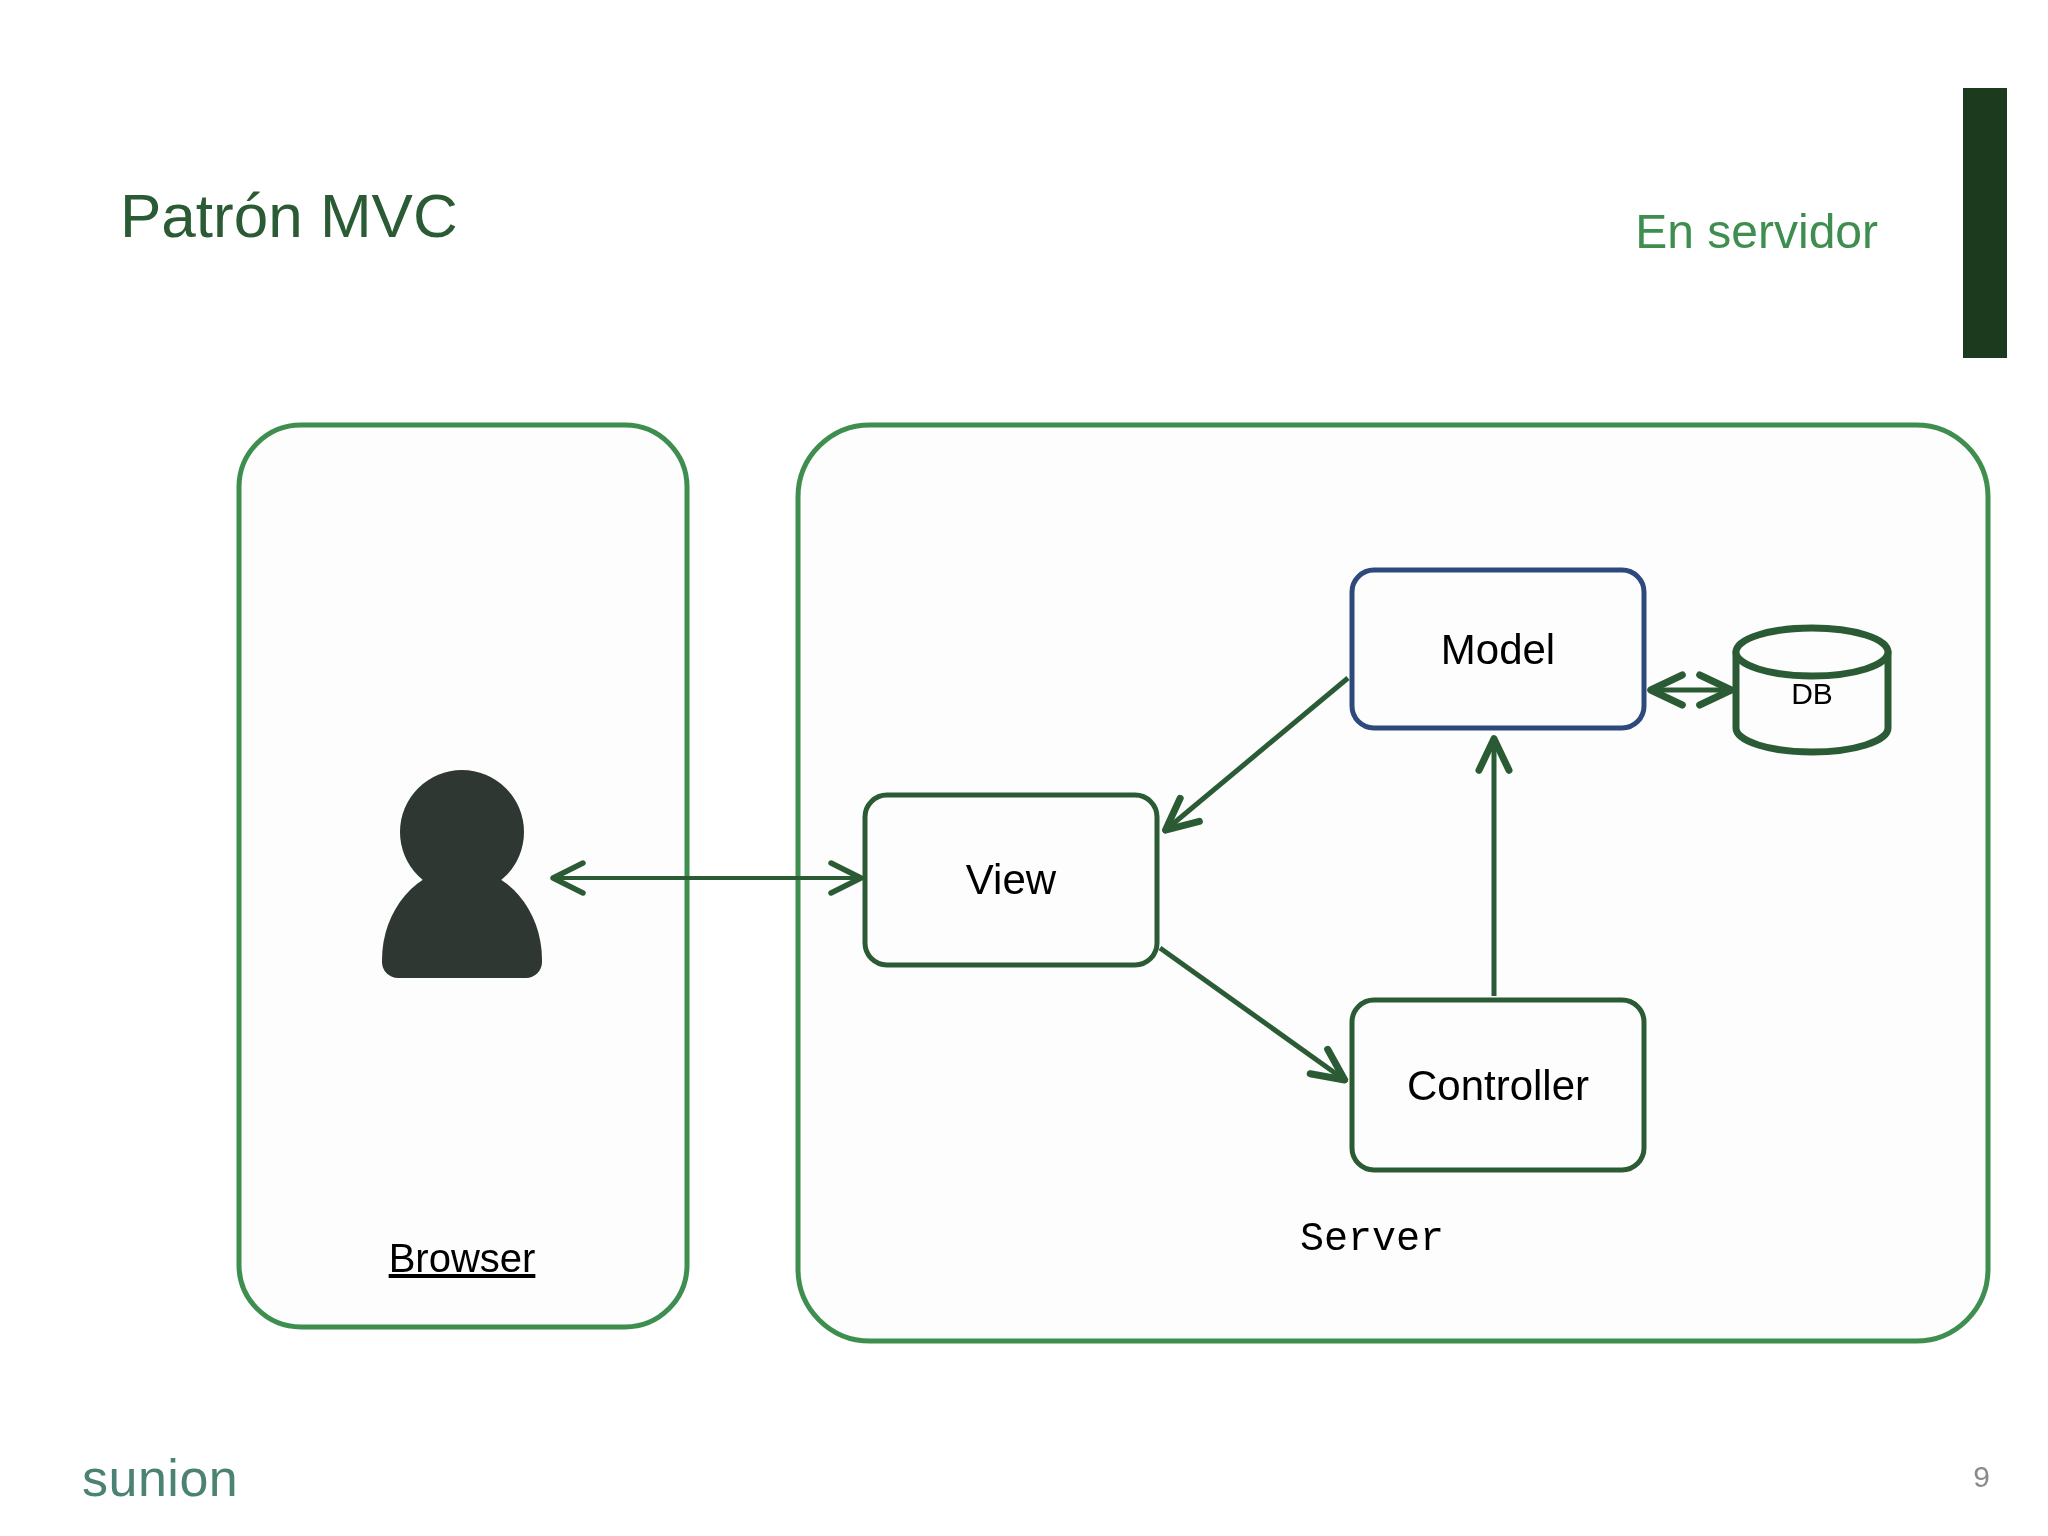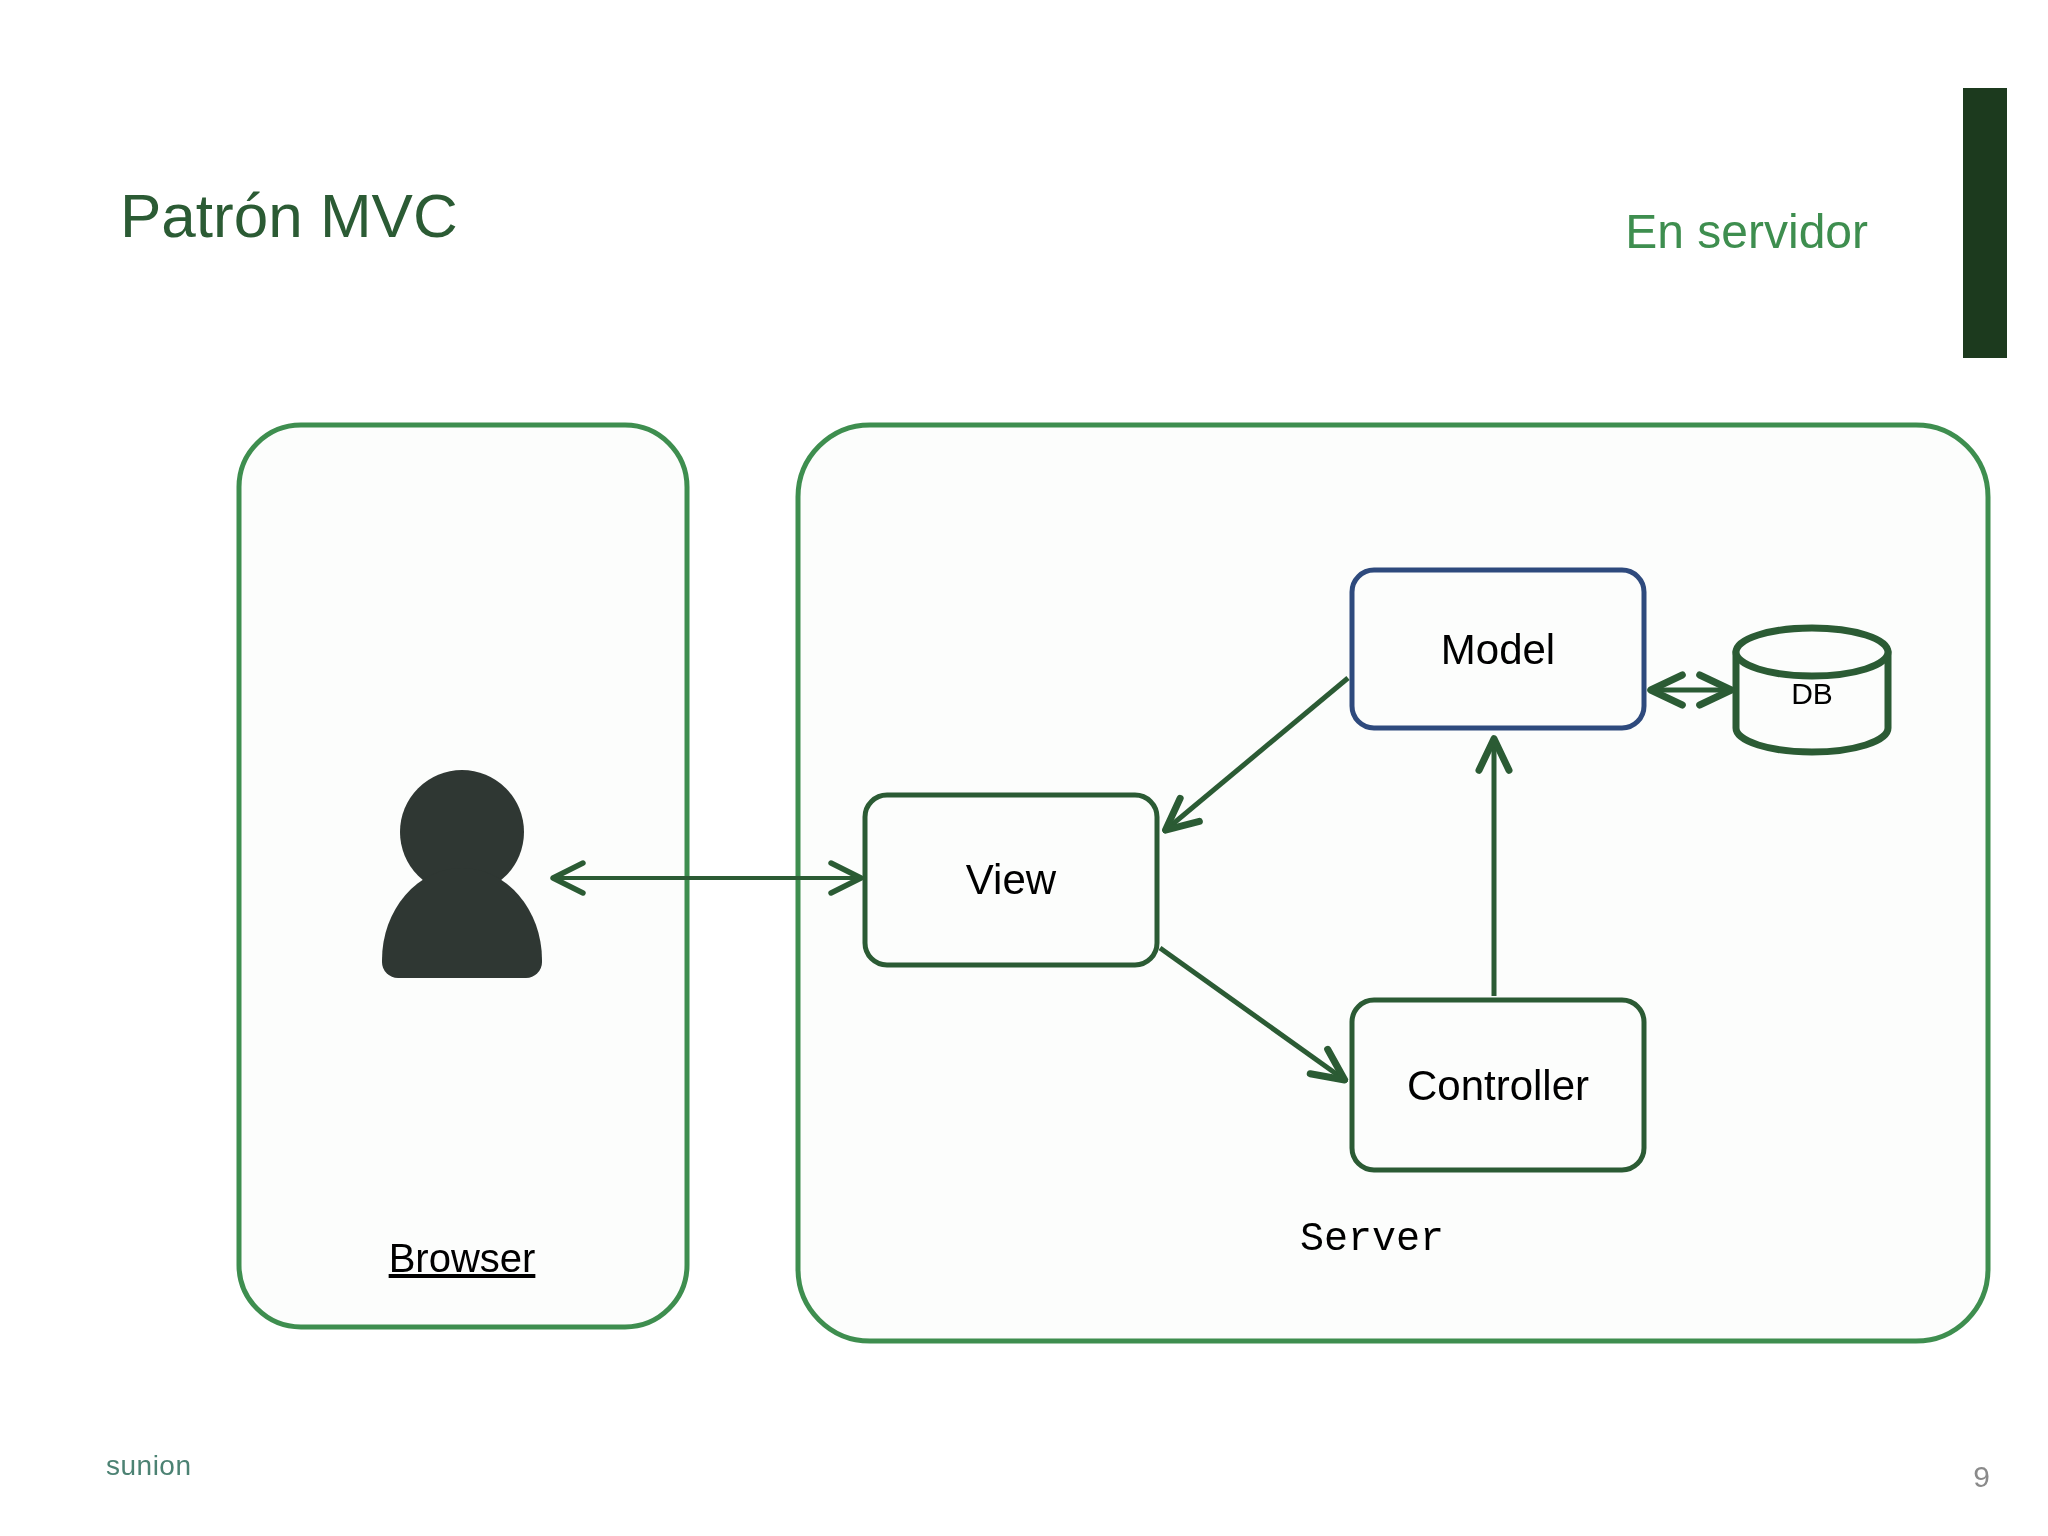--- a/index.html
+++ b/index.html
@@ -24,21 +24,21 @@
     left: 120px;
     top: 185px;
     font-size: 62px;
     line-height: 1;
     color: #2B5B34;
     font-weight: 400;
     white-space: nowrap;
   }
   #slide-subtitle {
     position: absolute;
-    right: 180px;
+    right: 170px;
     top: 208px;
     font-size: 48px;
     line-height: 1;
     color: #3E8E4F;
     font-weight: 400;
     white-space: nowrap;
     text-align: right;
   }
   #accent-bar {
     position: absolute;
@@ -81,26 +81,25 @@
   }
   #db-label {
     font-size: 30px;
   }
 
   
   #footer-logo {
     position: absolute;
     left: 82px;
     top: 1452px;
-    font-size: 28px;
+    font-size: 52px;
     line-height: 1;
     color: #4C8273;
     letter-spacing: 0.5px;
     font-weight: 400;
-    margin-left: 24px;
   }
   #page-number {
     position: absolute;
     right: 58px;
     top: 1462px;
     font-size: 30px;
     line-height: 1;
     color: #8A8A8A;
   }
 </style>

